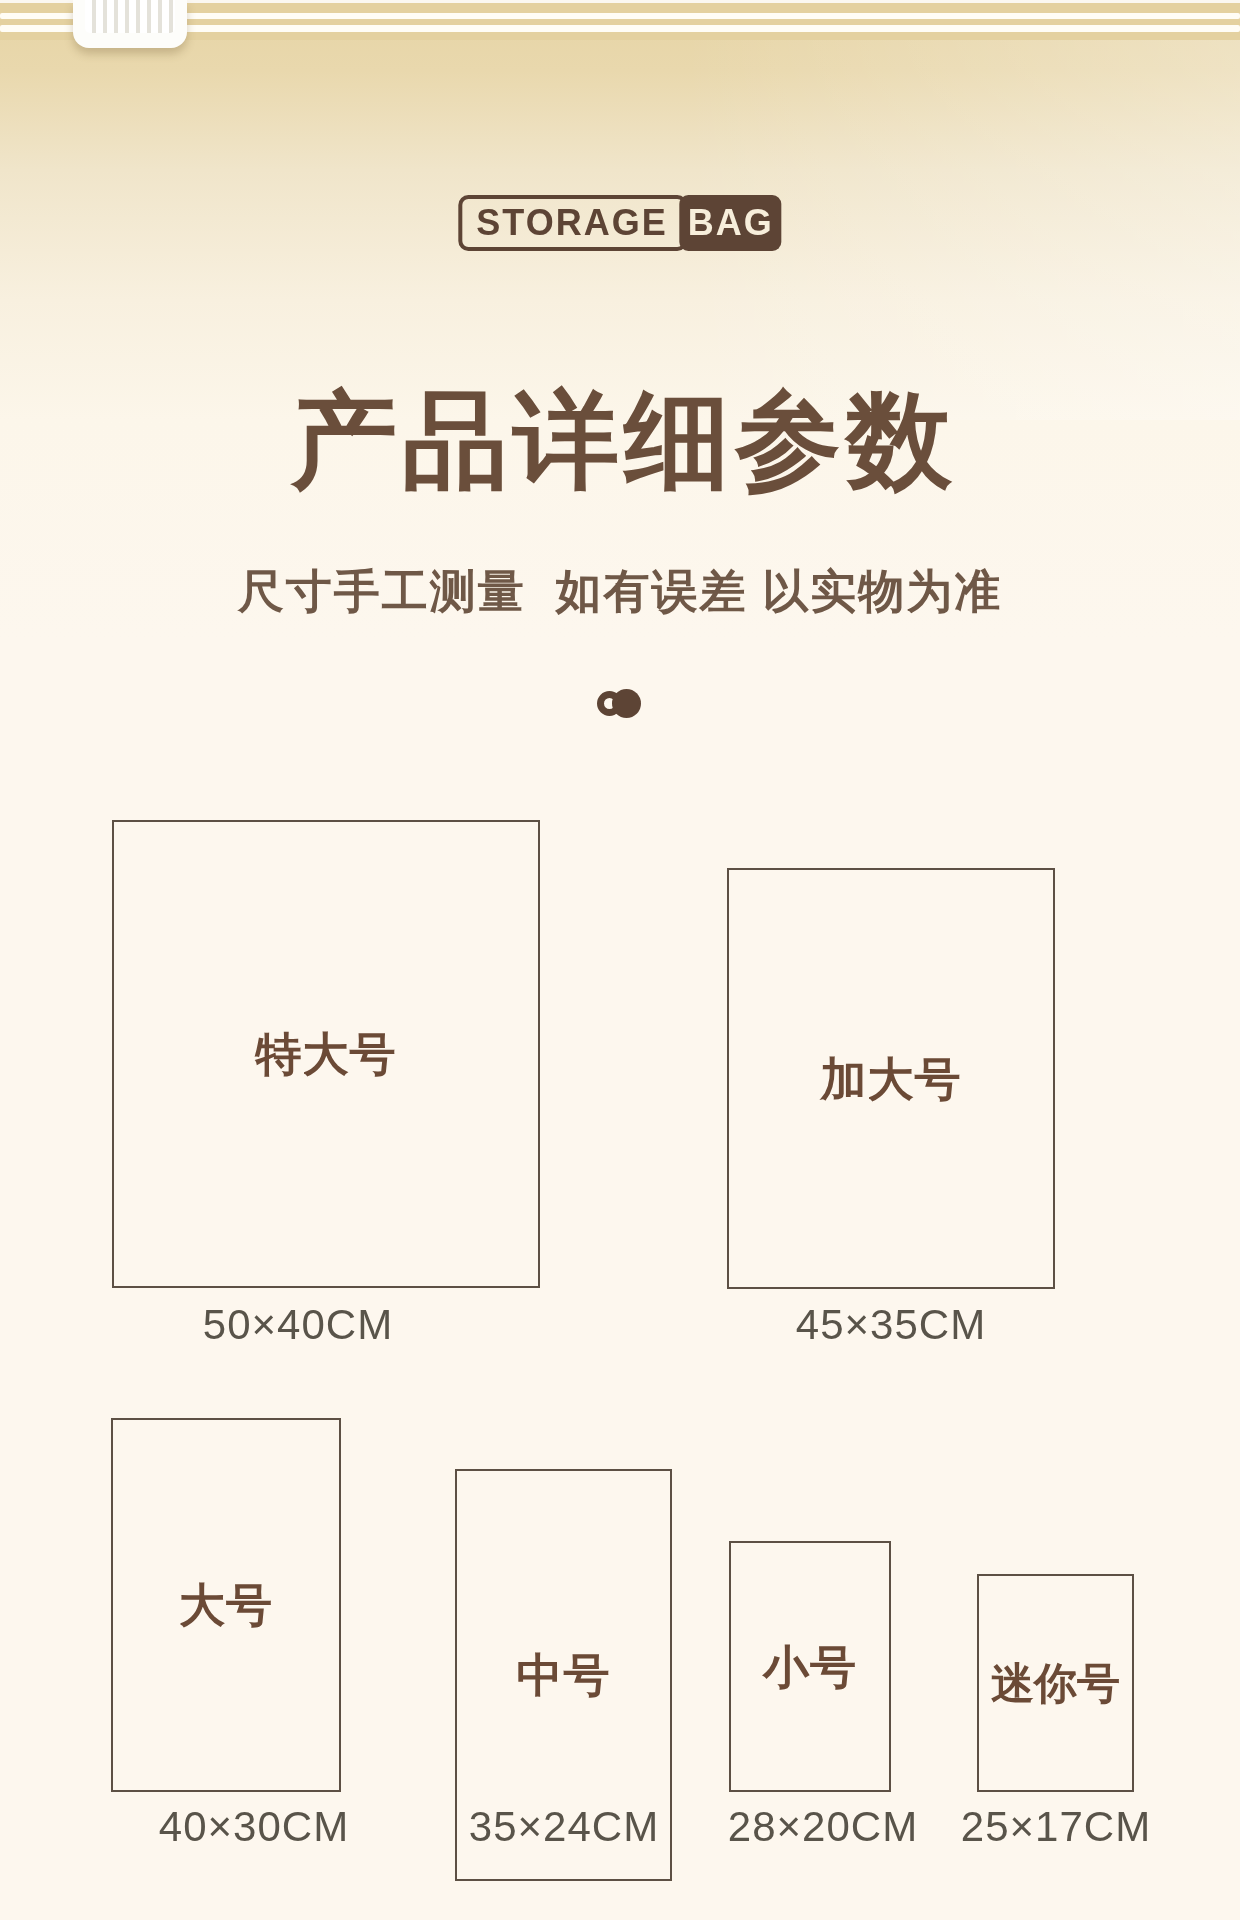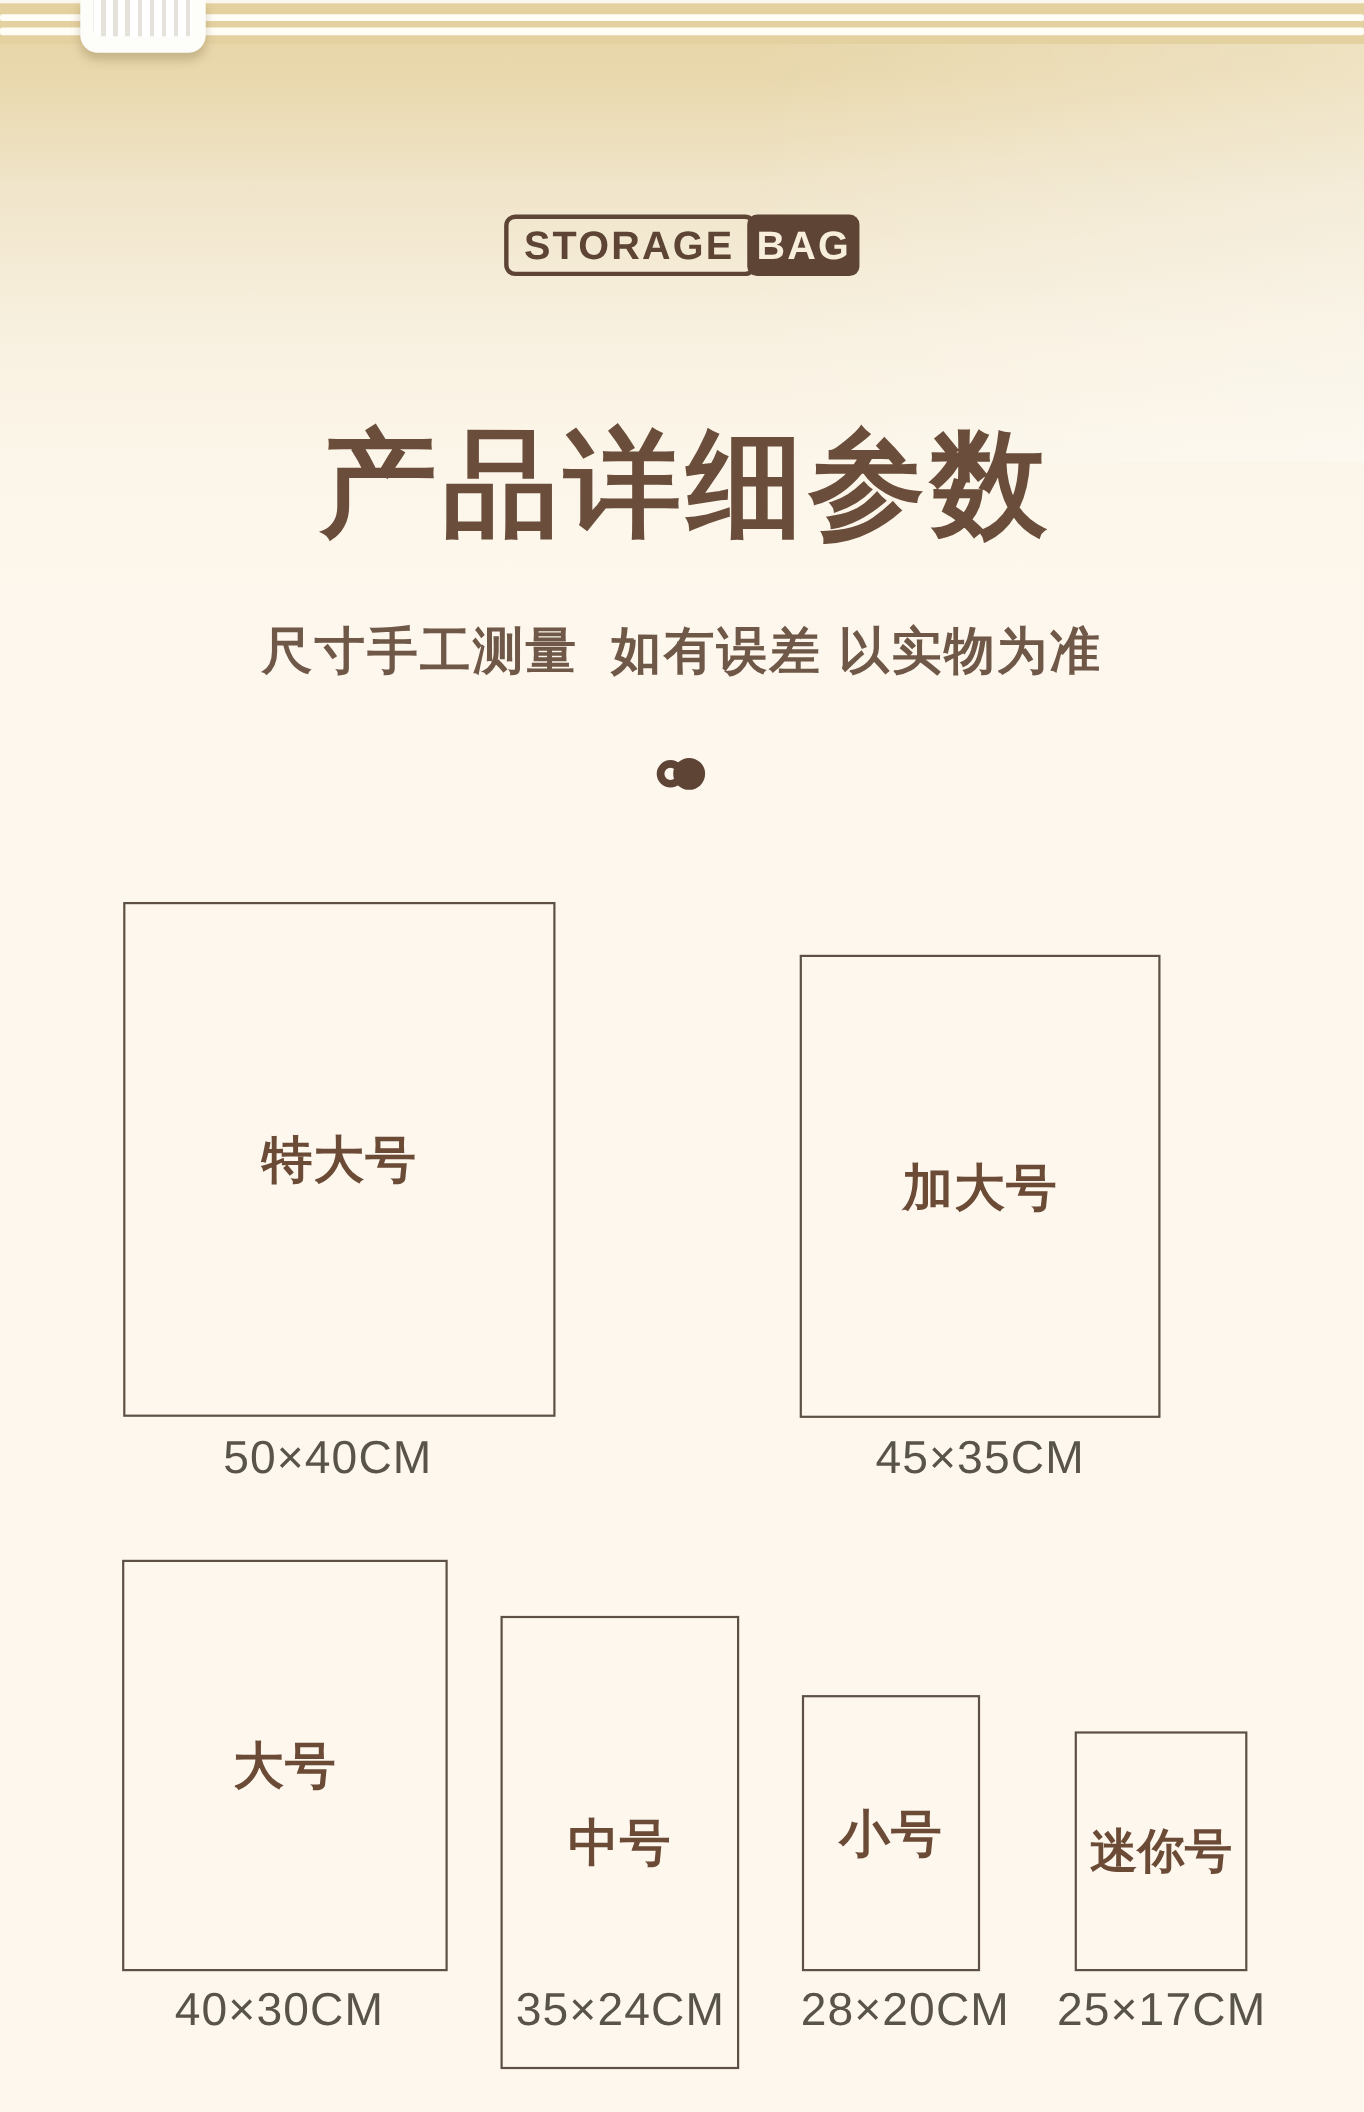--- a/index.html
+++ b/index.html
@@ -84,23 +84,23 @@
   }
 
   
   .size-box{
     position:absolute;border:2.5px solid #5d5044;background:transparent;
     display:flex;align-items:center;justify-content:center;box-sizing:border-box;
   }
   .size-label{
     font-weight:700;color:#6b4a36;font-size:46px;line-height:1;letter-spacing:1px;
   }
-  .box-xl  {left:112px;top:820px; width:393px;height:468px;}
+  .box-xl  {left:112px;top:820px; width:428px;height:468px;}
   .box-xxl {left:727px;top:868px; width:328px;height:421px;}
-  .box-l   {left:111px;top:1418px;width:296px;height:374px;}
+  .box-l   {left:111px;top:1418px;width:230px;height:374px;}
   .box-m   {left:455px;top:1469px;width:217px;height:412px;}
   .box-s   {left:729px;top:1541px;width:162px;height:251px;}
   .box-mini{left:977px;top:1574px;width:157px;height:218px;}
   .box-mini .size-label{font-size:43px;letter-spacing:0;}
 
   .size-caption{
     position:absolute;transform:translateX(-50%);
     font-size:42px;font-weight:400;color:#59544a;line-height:1.1;white-space:nowrap;
     letter-spacing:1px;
   }

